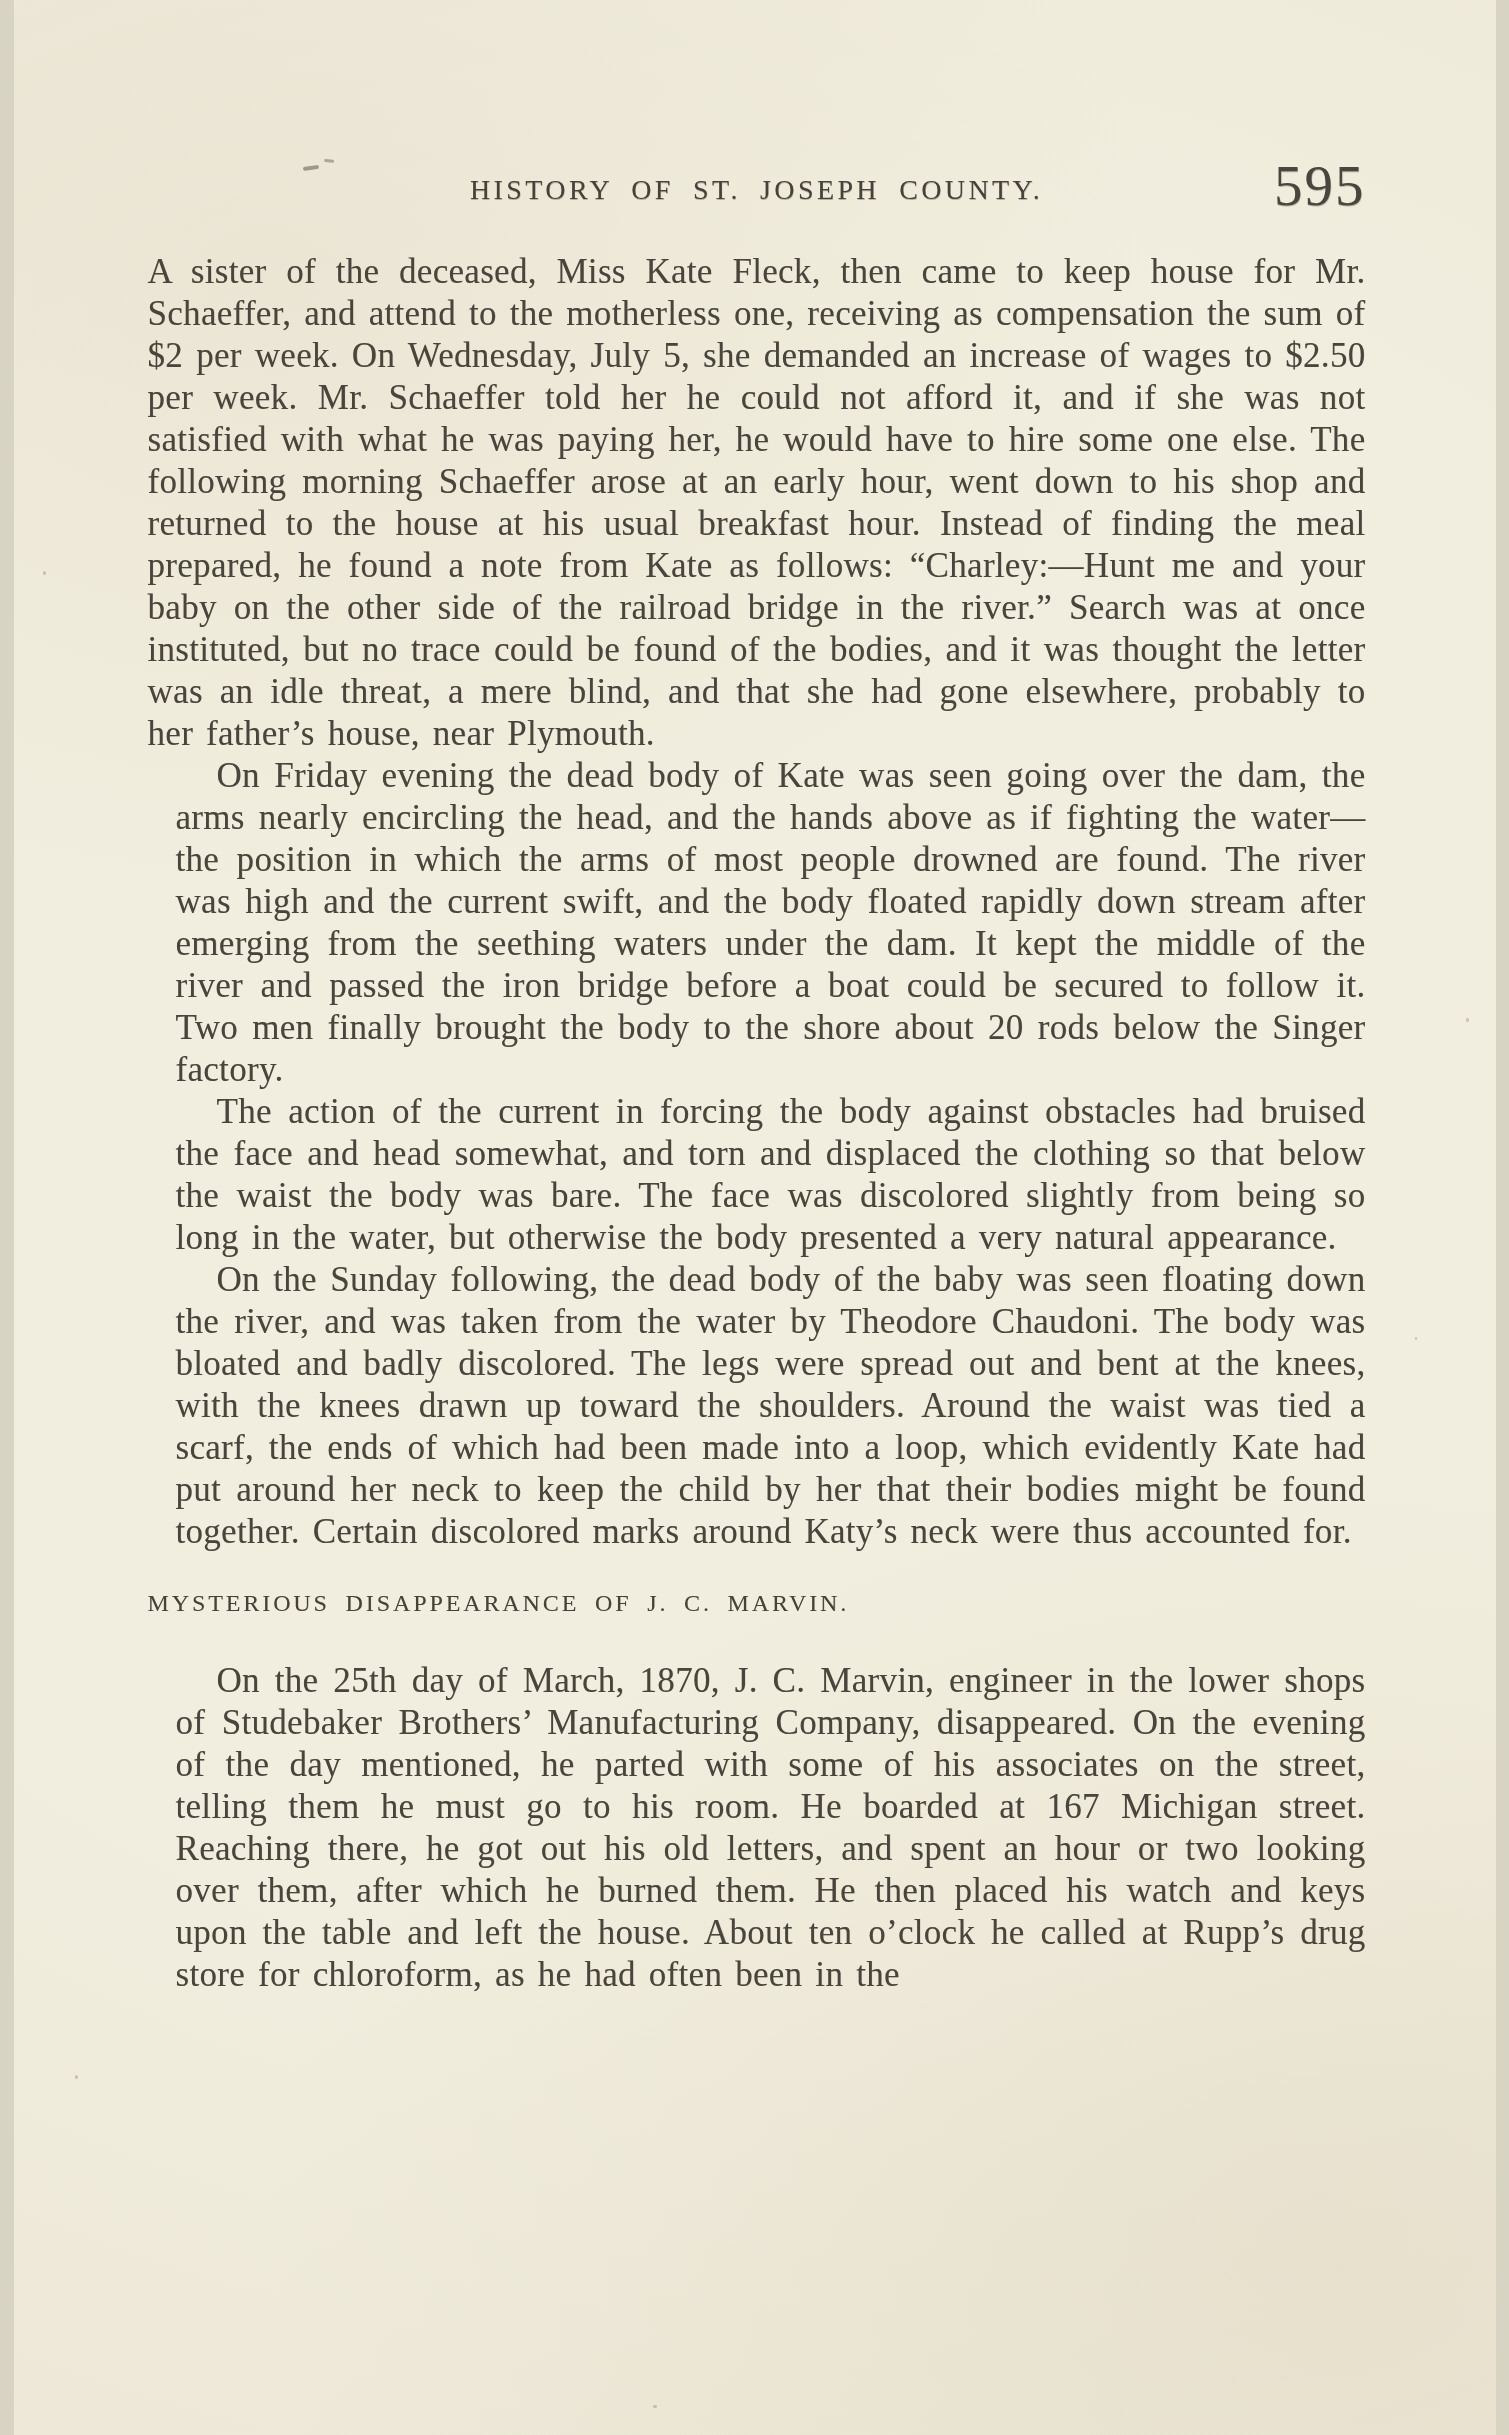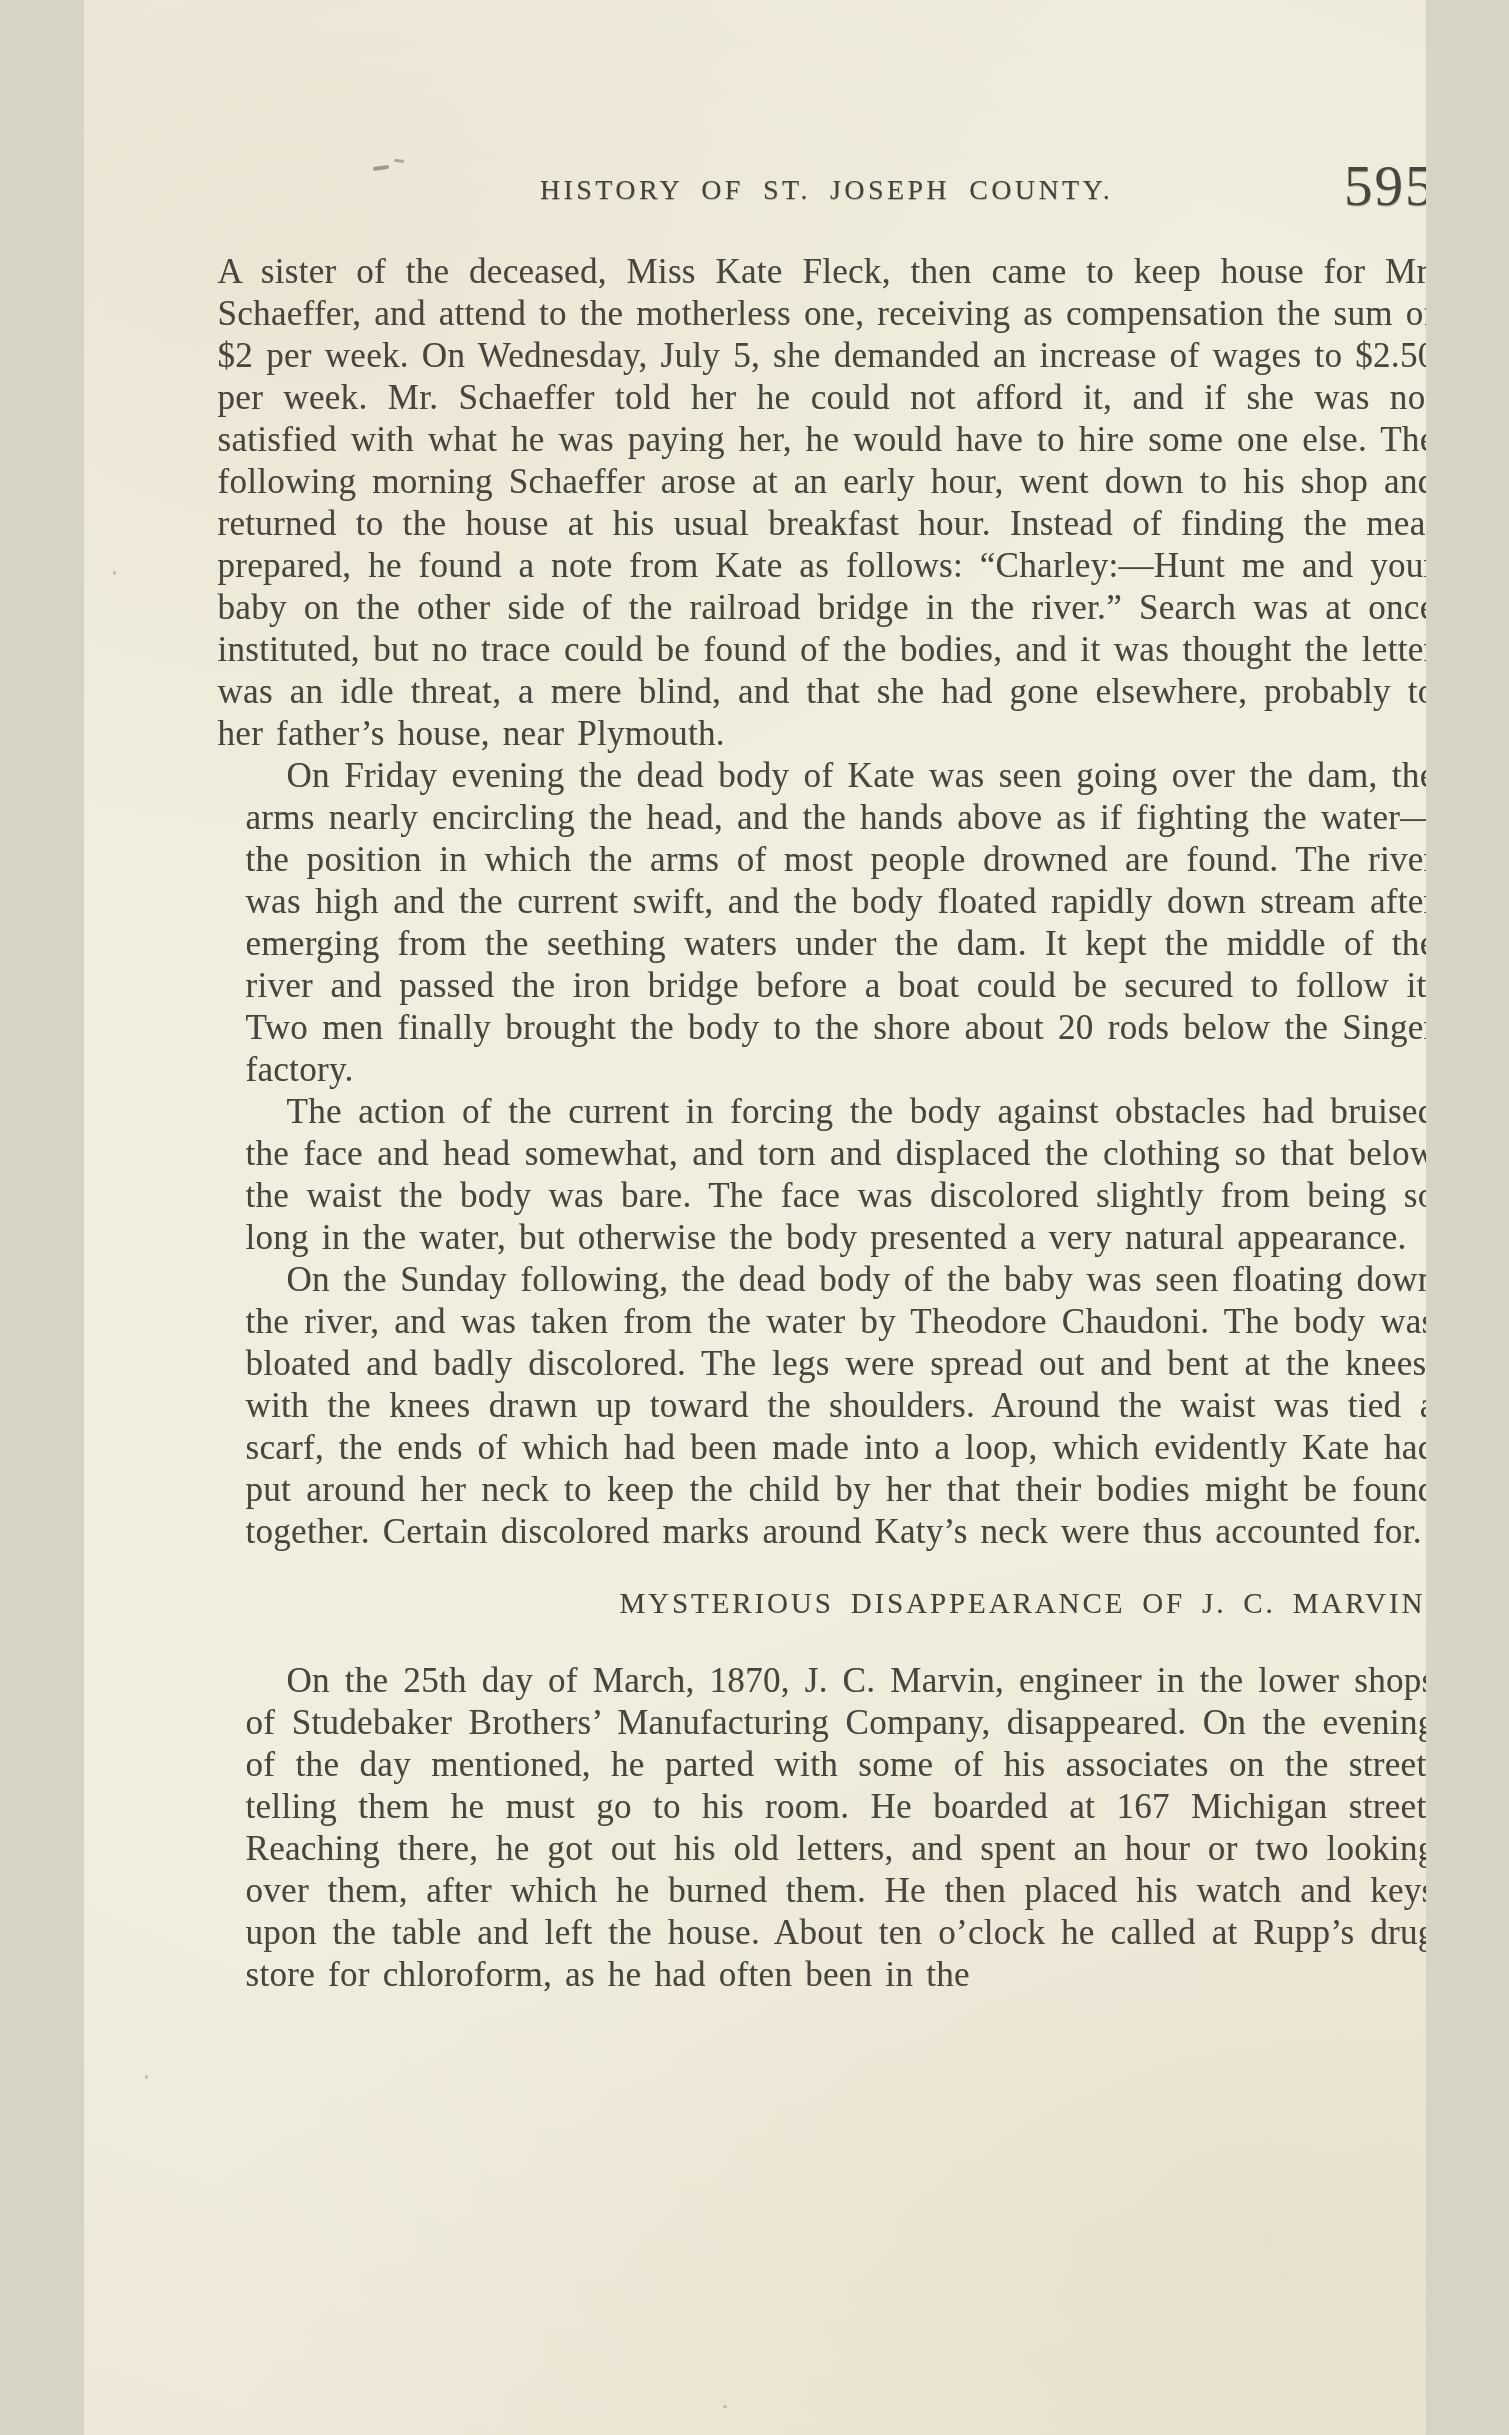--- a/index.html
+++ b/index.html
@@ -1,19 +1,19 @@
 <!DOCTYPE html>
 <html><head>
 <meta charset="utf-8">
 <style>
   html, body { margin: 0; padding: 0; background: #d8d4c4; }
 
   .page {
     position: relative;
-    width: 1342px;
+    width: 1482px;
     height: 2435px;
     margin: 0 auto;
     overflow: hidden;
     background:
       radial-gradient(1268px 878px at 18% 12%, rgba(216,208,184,0.28), rgba(216,208,184,0) 70%),
       radial-gradient(1463px 1073px at 88% 92%, rgba(212,203,176,0.30), rgba(212,203,176,0) 72%),
       radial-gradient(1950px 1560px at 50% 45%, #f2eedf 55%, #ece7d6 100%);
     font-family: "Liberation Serif", "DejaVu Serif", serif;
     color: #49453c;
   }
@@ -79,24 +79,24 @@
     text-align: justify;
     letter-spacing: 0.3px;
     word-spacing: 3.9px;
     text-shadow: 0.3px 0.4px 0.6px rgba(73,69,60,0.30);
   }
   .text-block p { margin: 0; }
   .text-block p.indented { text-indent: 41px; margin-left: 28px; }
 
   .section-heading {
     margin: 33px 0 39px 0;
-    font-size: 29px;
+    font-size: 24px;
     line-height: 35px;
     font-weight: normal;
-    text-align: right;
+    text-align: left;
     letter-spacing: 2.9px;
     word-spacing: 6.8px;
     text-indent: 0;
     color: #45423a;
   }
 </style>
 </head>
 <body>
 
 <div class="page">

